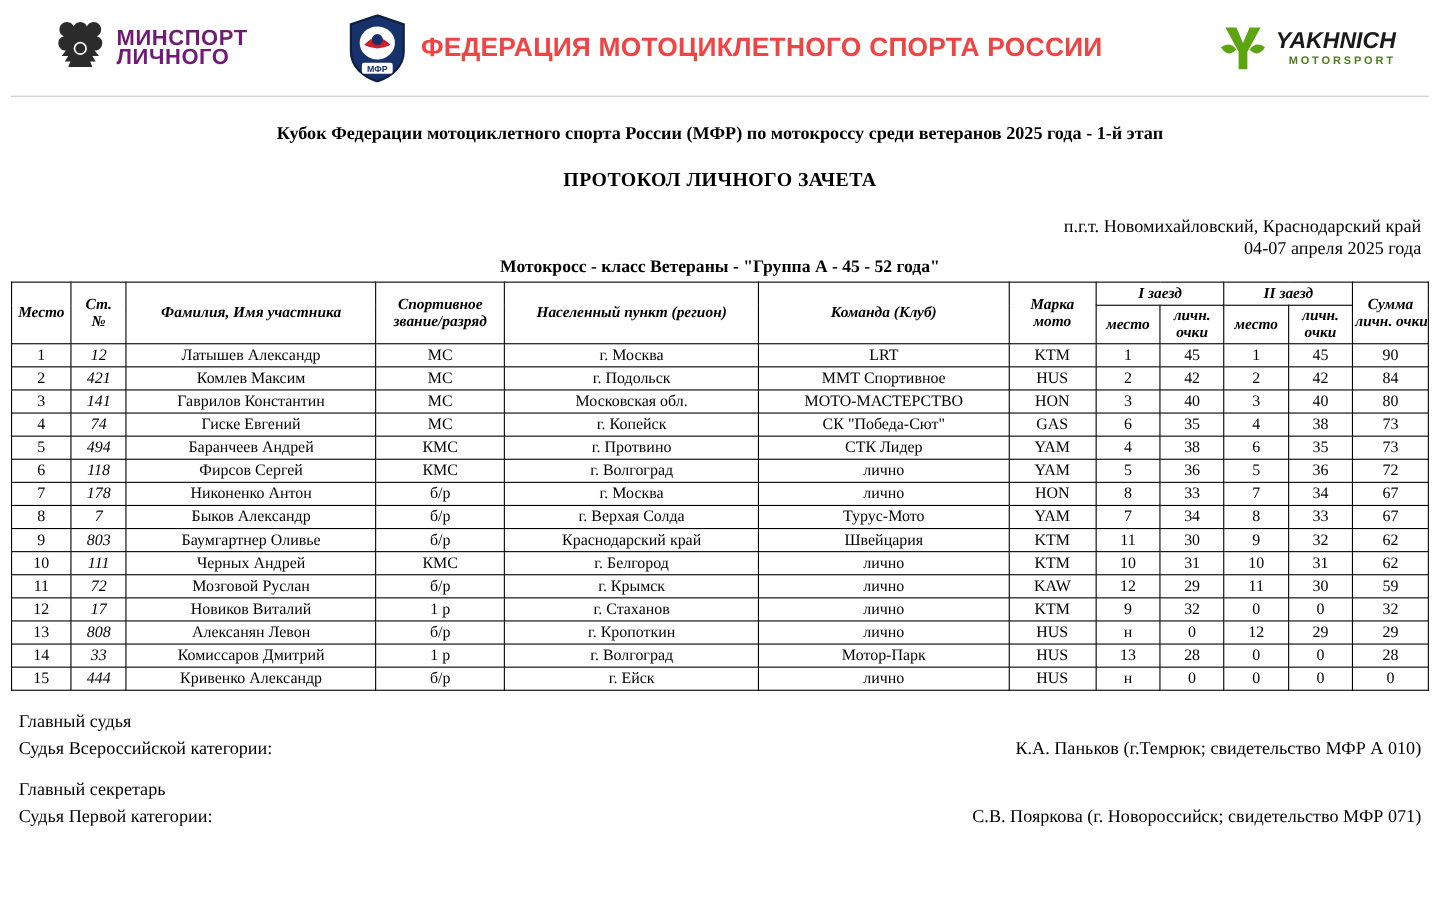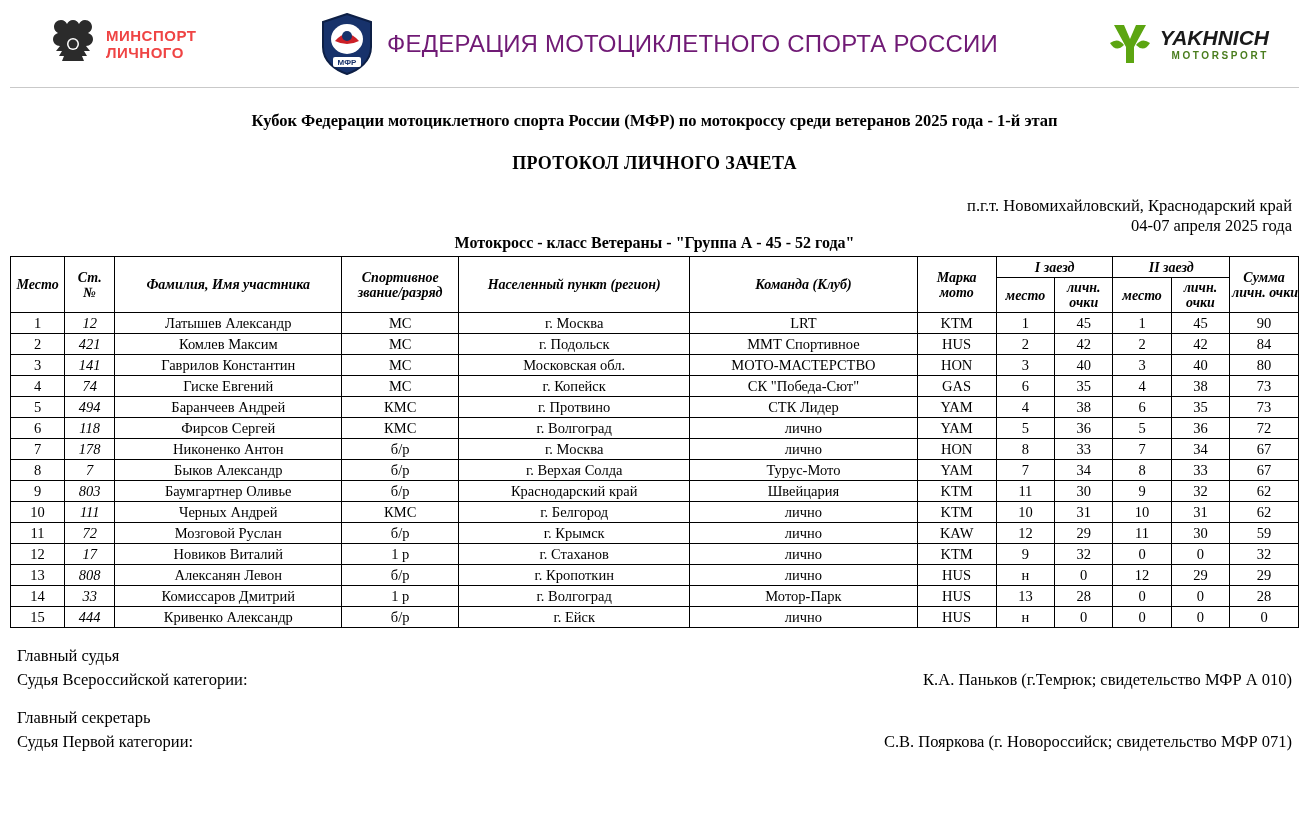--- a/index.html
+++ b/index.html
@@ -41,37 +41,37 @@
   .logo-right { width: 250px; display: flex; justify-content: flex-end; align-items: center;}
 
   .eagle {
     width: 46px; height: 56px;
     position: relative;
     margin-right: 10px;
   }
   .minsport-text {
     font-family: "Liberation Sans", sans-serif;
     font-weight: bold;
-    font-size: 15px;
+    font-size: 20px;
     line-height: 17px;
     letter-spacing: 0.5px;
-    color: #ef4444;
+    color: #701a75;
   }
 
   .fmsr-emblem {
     width: 52px; height: 62px;
     margin-right: 14px;
     position: relative;
   }
   .fmsr-title {
     font-family: "Liberation Sans", sans-serif;
-    font-weight: normal;
+    font-weight: bold;
     font-size: 24px;
     letter-spacing: 0.2px;
-    color: #701a75;
+    color: #ef4444;
     white-space: nowrap;
   }
 
   .yakh {
     display: flex;
     align-items: center;
   }
   .yakh-mark {
     width: 44px; height: 46px;
     margin-right: 8px;

